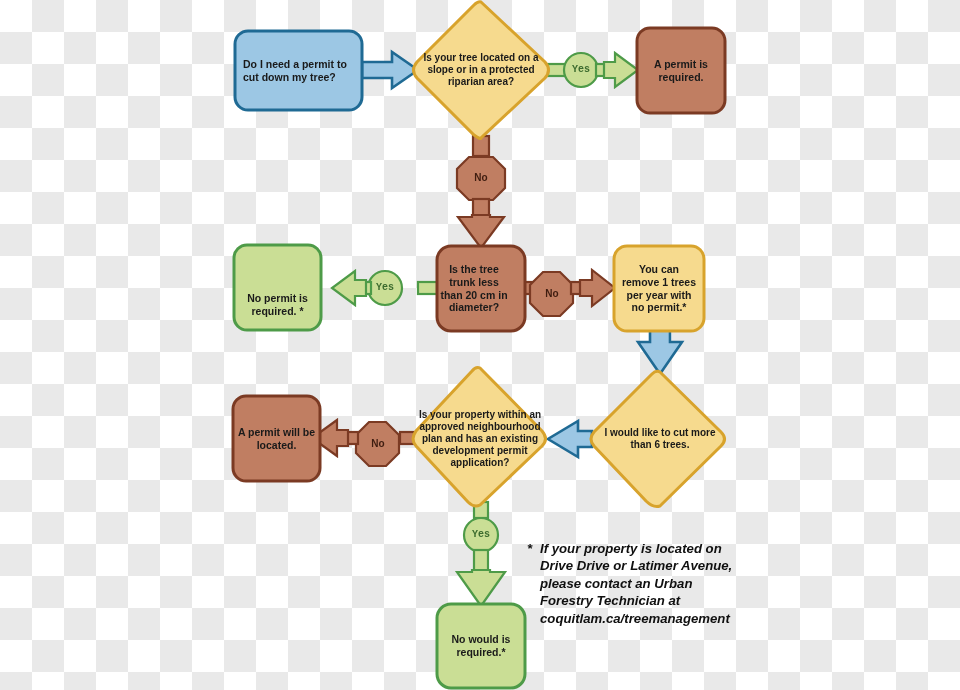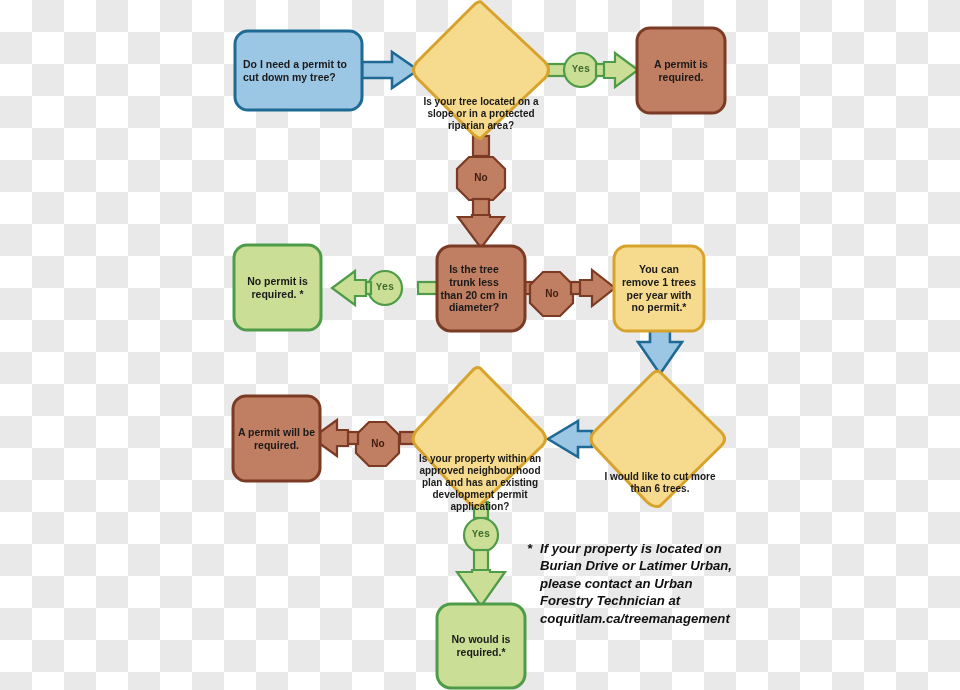--- a/index.html
+++ b/index.html
@@ -30,21 +30,21 @@
     display: flex;
     align-items: center;
     justify-content: center;
     text-align: center;
     color: #1a1a1a;
     line-height: 1.22;
     pointer-events: none;
     font-weight: 600;
   }
   .lbl-box { font-size: 10.5px; }
-  .lbl-diamond { font-size: 10px; margin-top: 44px; }
+  .lbl-diamond { font-size: 10px; }
   .lbl-conn { font-size: 10px; font-family: Liberation Mono, monospace; }
   .lbl-oct { font-size: 10px; }
   .footnote {
     position: absolute;
     left: 527px;
     top: 540px;
     width: 210px;
     font-family: "Liberation Sans", sans-serif;
     font-style: italic;
     font-size: 13.2px;
@@ -136,40 +136,40 @@
 </svg>
 
 <div class="node-label lbl-box" style="left:243px; top:39px; width:111px; height:63px; text-align:left; justify-content:flex-start;">Do I need a permit to cut down my tree?</div>
 
 <div class="node-label lbl-diamond" style="left:417px; top:45px; width:128px; height:50px;">Is your tree located on a slope or in a protected riparian area?</div>
 
 <div class="node-label lbl-box" style="left:641px; top:33px; width:80px; height:75px;">A permit is required.</div>
 
 <div class="node-label lbl-box" style="left:440px; top:251px; width:68px; height:75px;">Is the tree trunk less than 20 cm in diameter?</div>
 
-<div class="node-label lbl-box" style="left:238px; top:250px; width:79px; height:75px;">No permit is required. *</div>
+<div class="node-label lbl-box" style="left:238px; top:267px; width:79px; height:75px;">No permit is required. *</div>
 
 <div class="node-label lbl-box" style="left:620px; top:251px; width:78px; height:75px;">You can remove 1 trees per year with no permit.*</div>
 
 <div class="node-label lbl-diamond" style="left:604px; top:418px; width:112px; height:42px;">I would like to cut more than 6 trees.</div>
 
 <div class="node-label lbl-diamond" style="left:416px; top:396px; width:128px; height:86px;">Is your property within an approved neighbourhood plan and has an existing development permit application?</div>
 
-<div class="node-label lbl-box" style="left:237px; top:401px; width:79px; height:75px;">A permit will be required.</div>
+<div class="node-label lbl-box" style="left:237px; top:401px; width:79px; height:75px;">A permit will be located.</div>
 
 <div class="node-label lbl-box" style="left:441px; top:609px; width:80px; height:74px;">No would is required.*</div>
 
 <div class="node-label lbl-conn" style="left:564px; top:62px; width:34px; height:16px; color:#3c6b2e;">Yes</div>
 
 <div class="node-label lbl-oct" style="left:464px; top:170px; width:34px; height:16px; color:#3f1d10;">No</div>
 
 <div class="node-label lbl-conn" style="left:368px; top:280px; width:34px; height:16px; color:#3c6b2e;">Yes</div>
 
 <div class="node-label lbl-oct" style="left:535px; top:286px; width:34px; height:16px; color:#3f1d10;">No</div>
 
 <div class="node-label lbl-oct" style="left:361px; top:436px; width:34px; height:16px; color:#3f1d10;">No</div>
 
 <div class="node-label lbl-conn" style="left:464px; top:527px; width:34px; height:16px; color:#3c6b2e;">Yes</div>
 
 <div class="footnote">
   <span class="star">*</span>
-  <span class="ftext">If your property is located on Burian Drive or Latimer Urban, please contact an Urban Forestry Technician at coquitlam.ca/treemanagement</span>
+  <span class="ftext">If your property is located on Drive Drive or Latimer Avenue, please contact an Urban Forestry Technician at coquitlam.ca/treemanagement</span>
 </div>
 
 </body></html>

